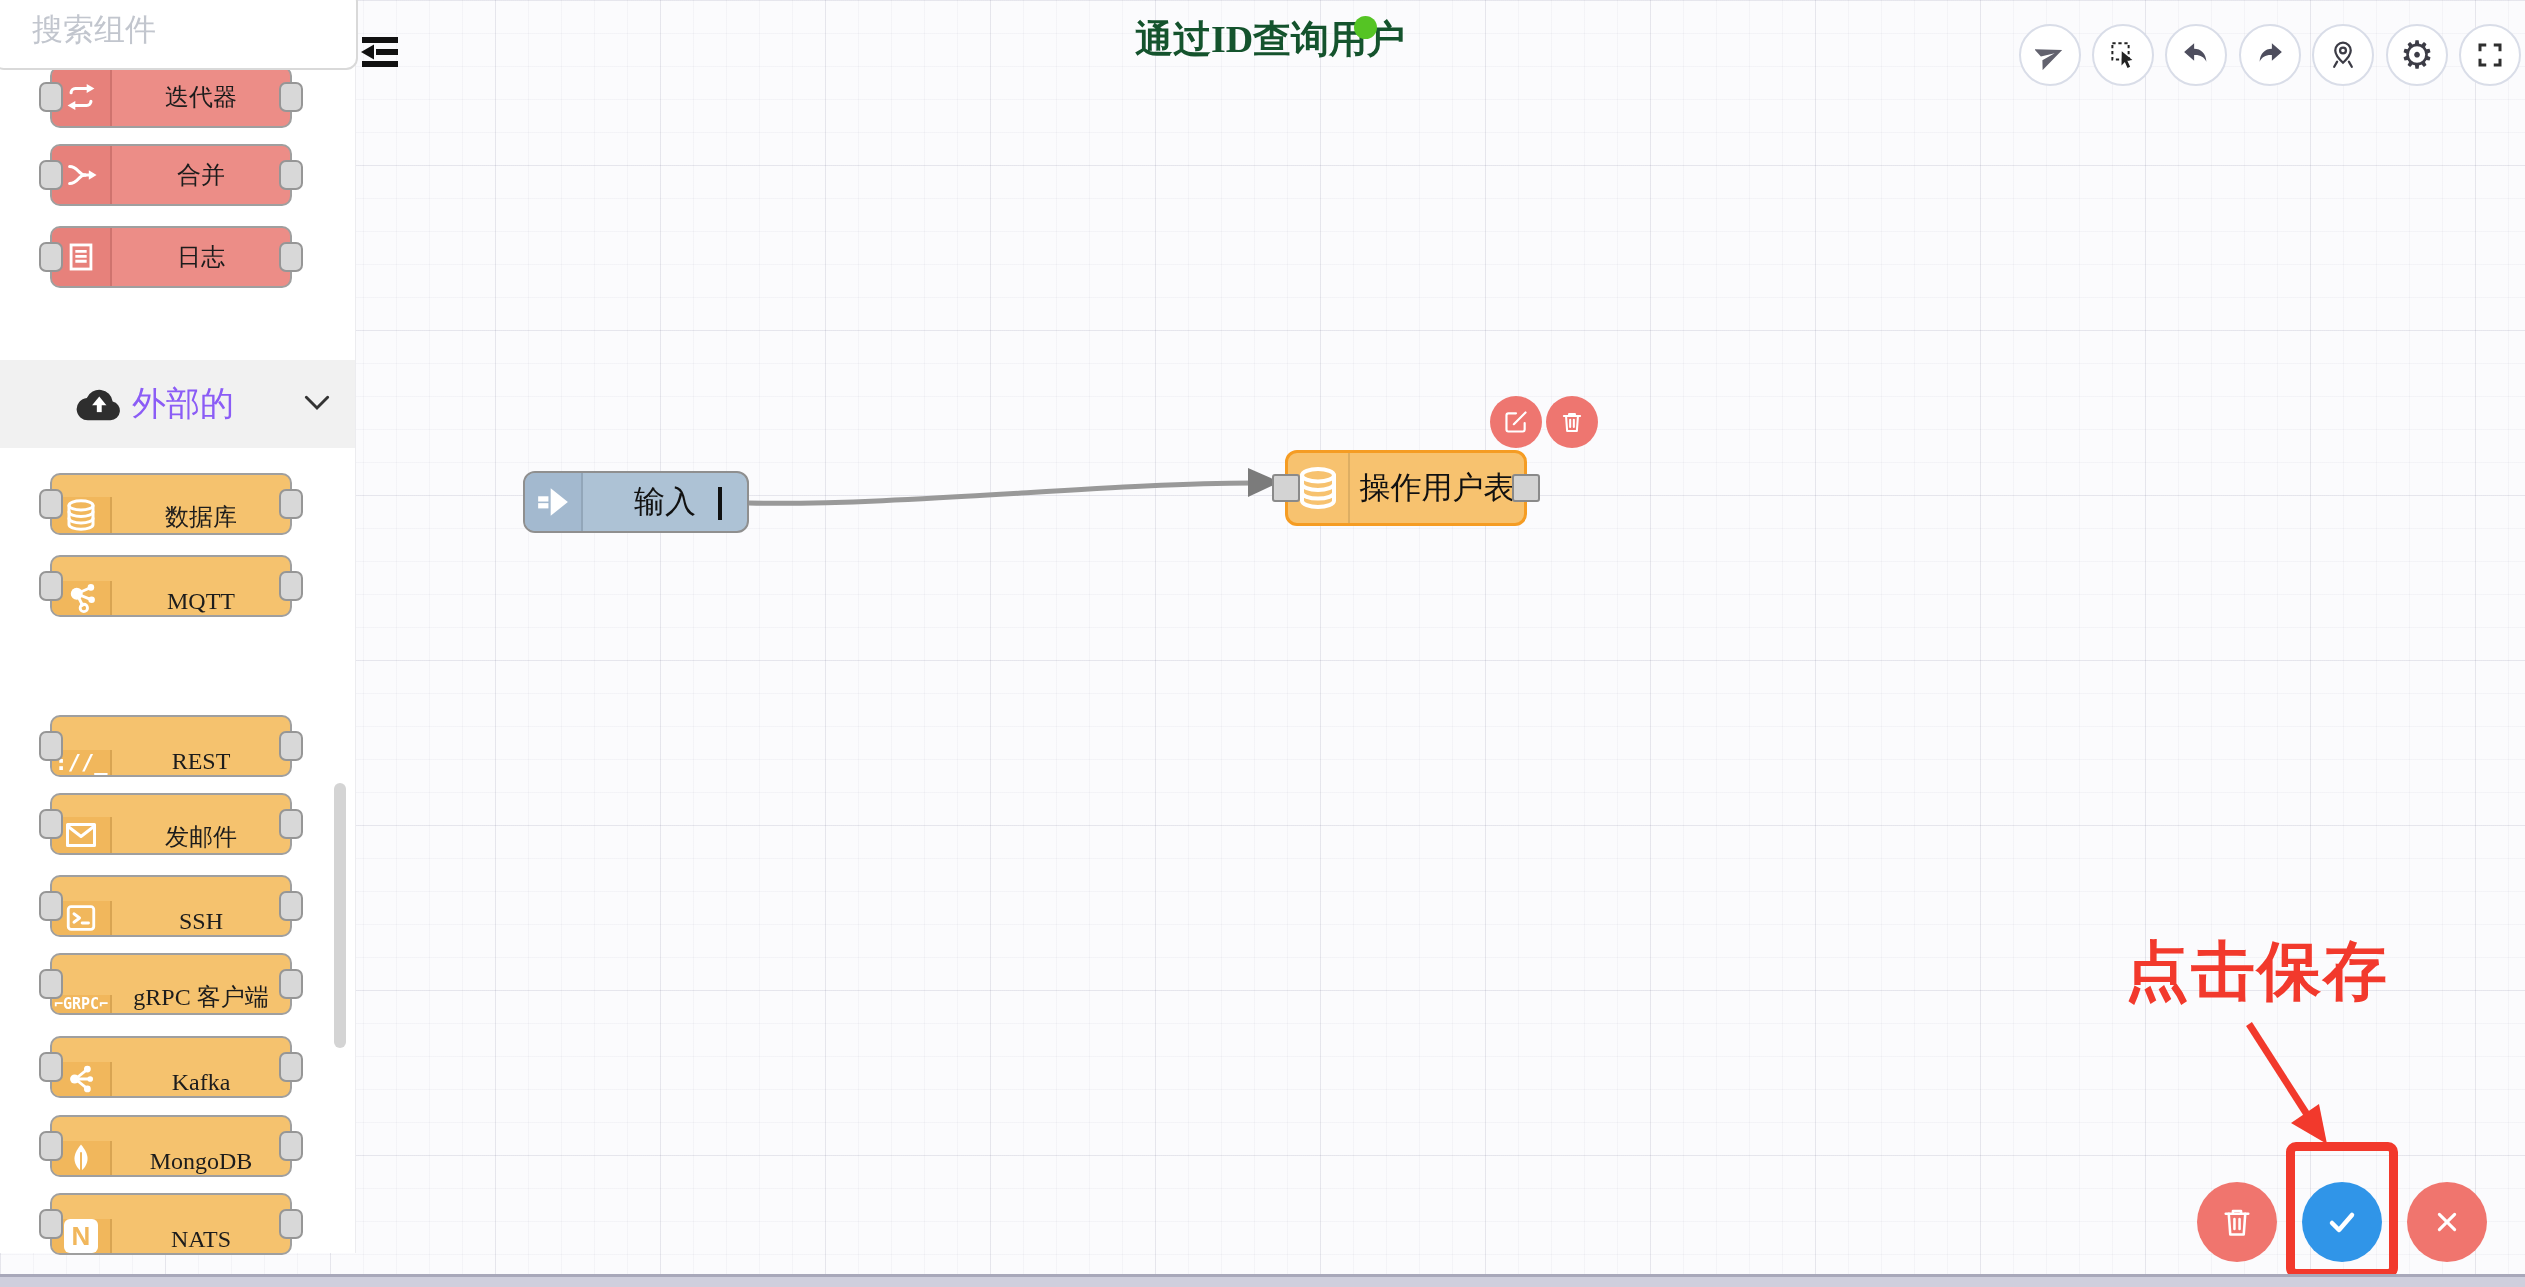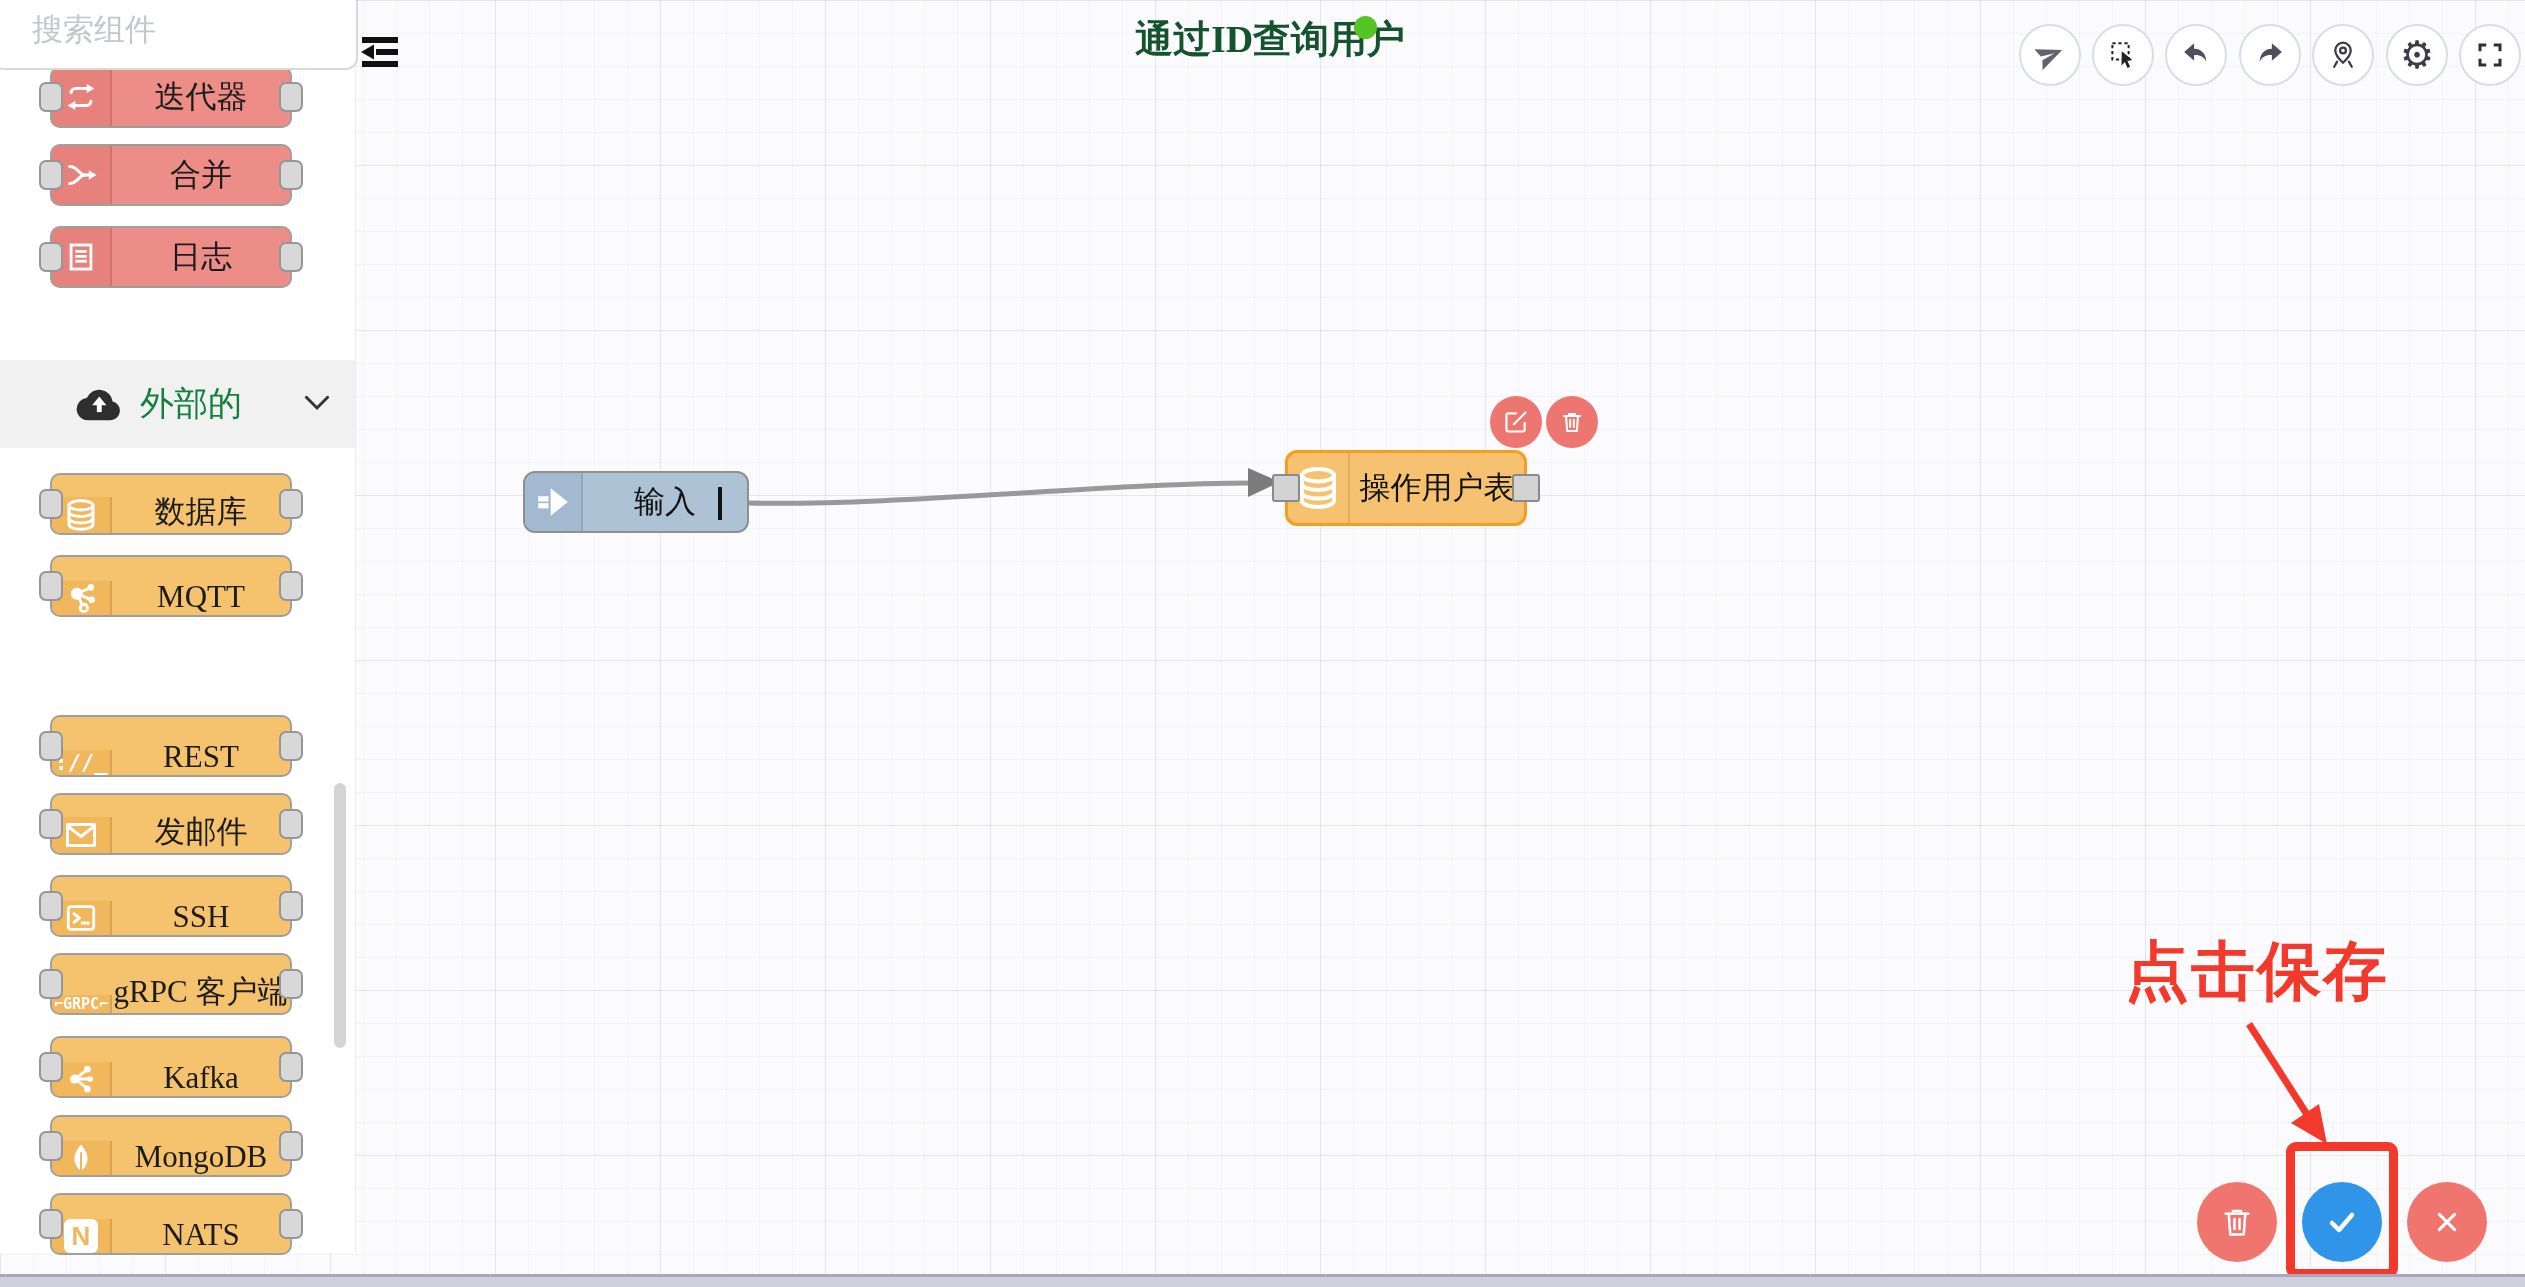--- a/index.html
+++ b/index.html
@@ -18,29 +18,29 @@
   .edge-layer{position:absolute;inset:0;z-index:2;pointer-events:none;}
 
   
   .sidebar{position:absolute;left:0;top:0;width:355px;height:1253px;background:#fff;
            border-right:1px solid #ececef;z-index:5;}
   .pitem{position:absolute;left:50px;width:238px;height:58px;border:2px solid #9f9f9f;
          border-radius:10px;display:flex;cursor:grab;}
   .pitem .icell{width:58px;display:flex;align-items:center;justify-content:center;
                 border-right:2px solid rgba(0,0,0,.10);border-radius:8px 0 0 8px;}
   .pitem .plabel{flex:1;display:flex;align-items:center;justify-content:center;
-                 font-family:"Liberation Serif","DejaVu Serif",serif;font-size:31px;color:#1c1c1c;}
+                 font-family:"Liberation Serif","DejaVu Serif",serif;font-size:24px;color:#1c1c1c;}
   .pitem .port{position:absolute;width:20px;height:26px;background:#d8d8d8;
                border:2px solid #969696;border-radius:7px;top:50%;transform:translateY(-50%);}
   .port.pleft{left:-13px;} .port.pright{right:-13px;}
   .pitem.red{background:#ec8d87;} .pitem.red .icell{background:#e7817b;}
   .pitem.orange{background:#f5c26e;align-items:flex-end;} .pitem.orange .icell{background:#f1b75c;}
   .group-header{position:absolute;left:0;top:360px;width:355px;height:88px;background:#f1f1f1;
                 display:flex;align-items:center;cursor:pointer;}
-  .group-header .gh-label{font-size:34px;color:#15803d;margin-left:18px;}
+  .group-header .gh-label{font-size:34px;color:#8b5cf6;margin-left:10px;}
   .group-header .cloud{margin-left:76px;}
   .group-header .chev{position:absolute;right:22px;top:31px;}
   .v-scrollbar{position:absolute;left:334px;top:783px;width:12px;height:265px;
                background:#d4d4d4;border-radius:6px;cursor:pointer;}
   .nats-badge{width:34px;height:34px;background:#fff;color:#f1b75c;font-weight:bold;font-size:26px;
               border-radius:6px;display:flex;align-items:center;justify-content:center;
               font-family:"Liberation Sans",sans-serif;}
   .grpc-txt{color:#fff;font-weight:bold;font-size:15px;letter-spacing:0;
             font-family:"DejaVu Sans Mono",monospace;white-space:nowrap;}
   .rest-txt{color:#fff;font-weight:bold;font-size:22px;font-family:"DejaVu Sans Mono",monospace;}

